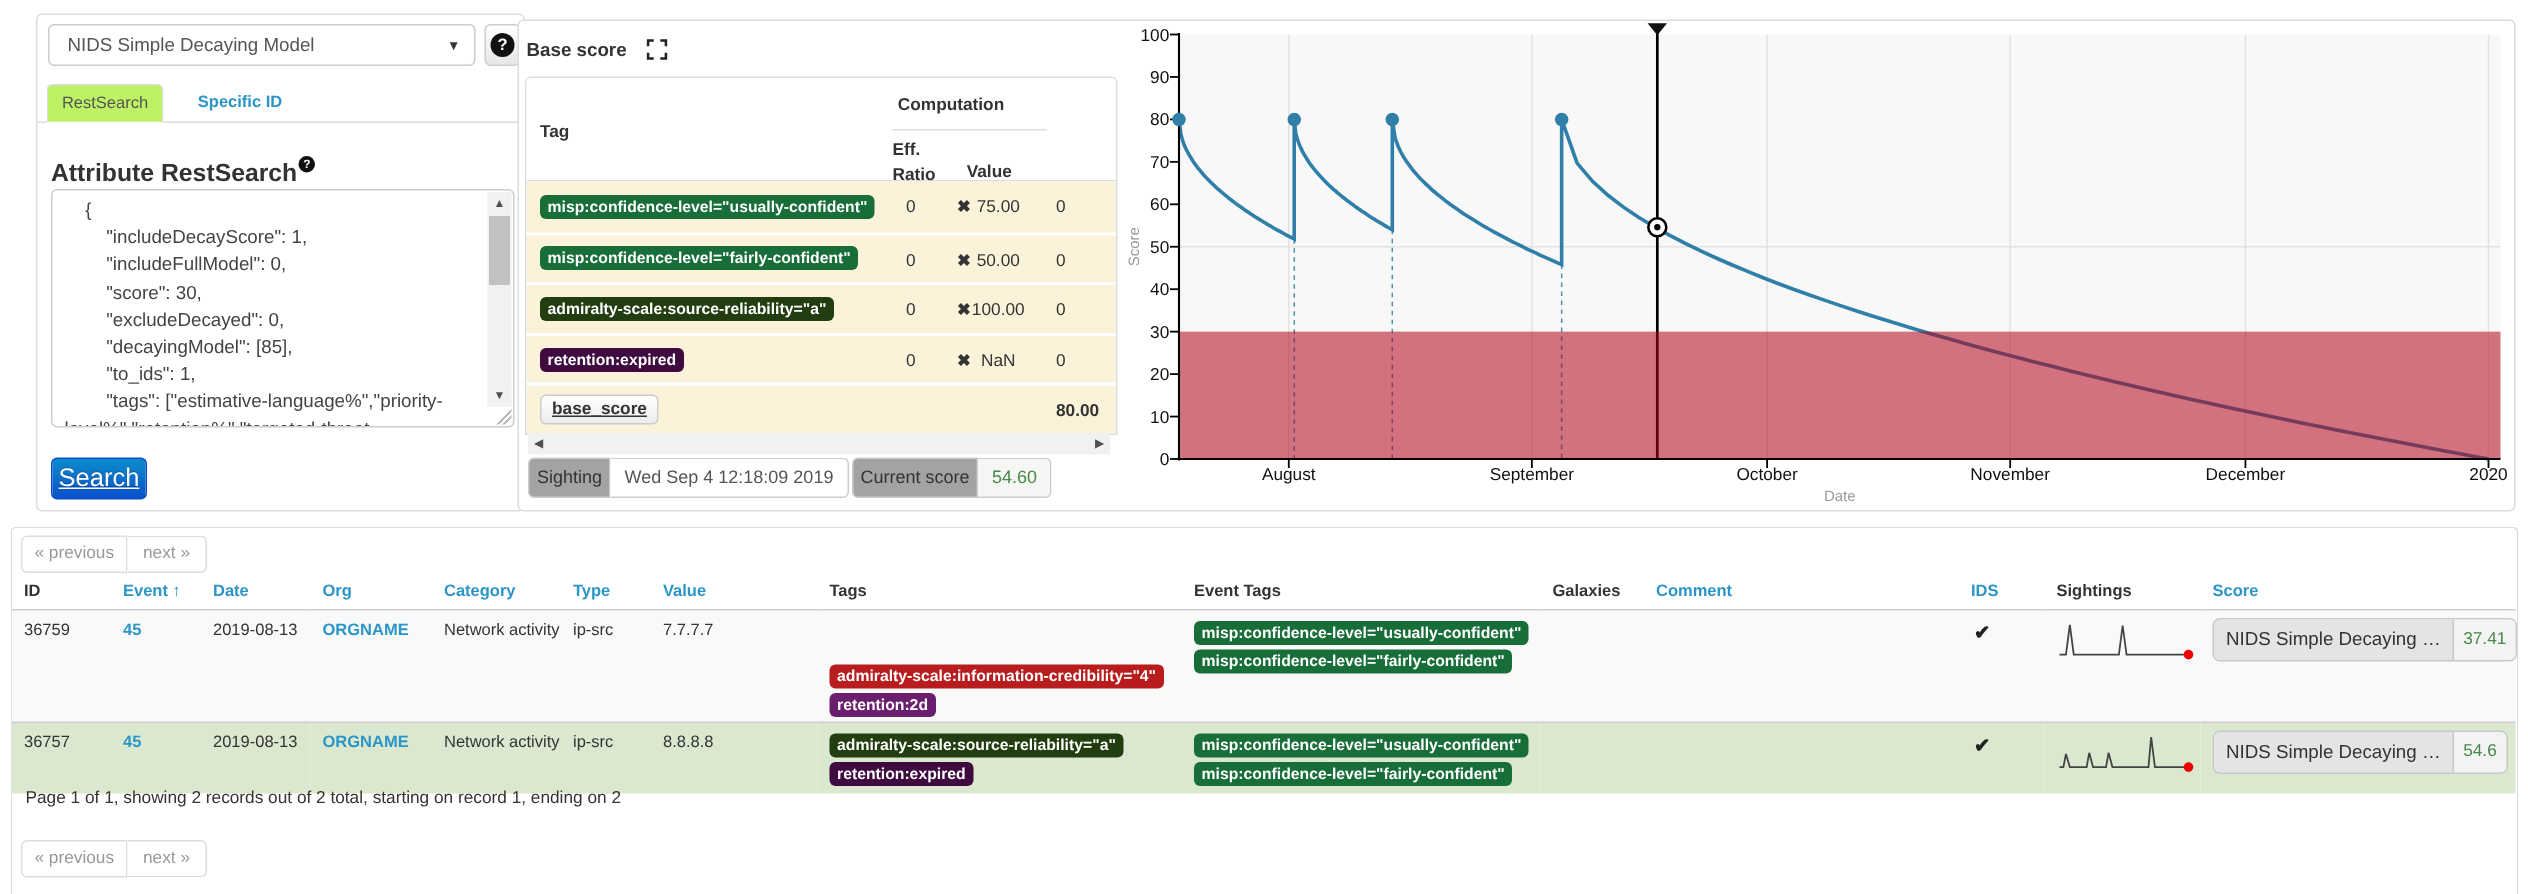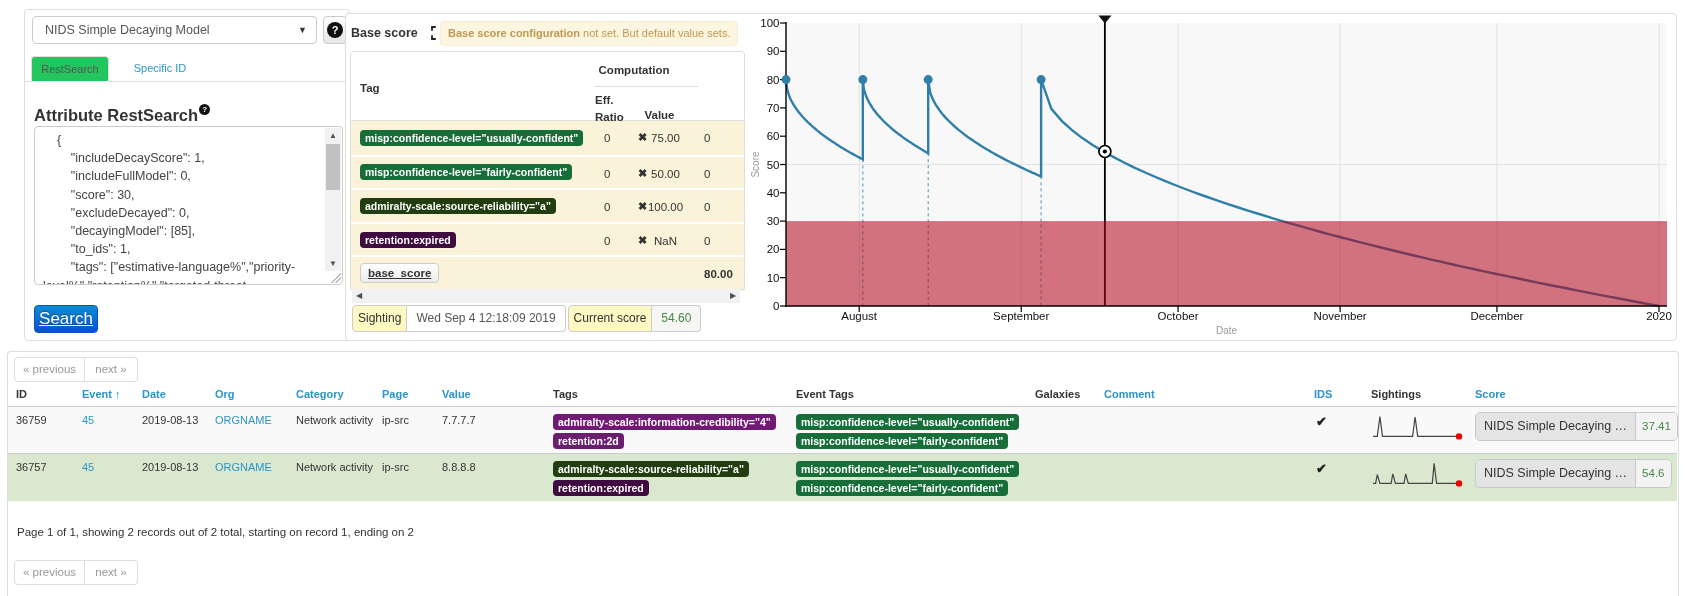--- a/index.html
+++ b/index.html
@@ -14,26 +14,26 @@
     font-size:12.5px; line-height:26px; padding:0 12px; cursor:pointer; }
   .model-select .caret { position:absolute; right:9px; top:0; font-size:9px; color:#333; line-height:27px; }
   .help-btn { position:absolute; left:298px; top:6px; width:24px; height:28px;
     border:1px solid #ccc; border-radius:4px;
     background:linear-gradient(#ffffff,#e6e6e6); cursor:pointer;
     display:flex; align-items:center; justify-content:center; }
   .qmark { display:inline-block; width:16px; height:16px; border-radius:50%; background:#111;
     color:#fff; font-size:11px; font-weight:bold; text-align:center; line-height:16px; }
   .qmark.small { width:11px; height:11px; font-size:8px; line-height:11px; }
   .tabbar-line { position:absolute; left:0; right:0; top:71px; border-top:1px solid #ddd; }
-  .tab-active { position:absolute; left:6px; top:46px; width:78px; height:26px; background:#22c55e;
+  .tab-active { position:absolute; left:6px; top:46px; width:78px; height:26px; background:#bef264;
     border:1px solid #ddd; border-bottom:1px solid #fff; border-radius:4px 4px 0 0;
     font-size:11px; color:#555; text-align:center; line-height:25px; z-index:2; }
   .tab-link { position:absolute; left:96px; top:46px; width:78px; height:26px;
     font-size:11px; text-align:center; line-height:25px; cursor:pointer; }
-  a.bluelink, .bluelink { color:#2b95c8; text-decoration:none; cursor:pointer; }
+  a.bluelink, .bluelink { color:#2b95c8; text-decoration:none; cursor:pointer;font-weight:bold; }
   .rest-heading { position:absolute; left:9px; top:92px; font-size:16.5px; font-weight:bold; color:#333; }
   .rest-heading sup { position:relative; top:-2px; left:1px; }
   .fake-textarea { position:absolute; left:9px; top:116px; width:309px; height:159px;
     border:1px solid #ccc; border-radius:4px; background:#fff; overflow:hidden; cursor:text; }
   .fake-textarea pre { font-family:"Liberation Sans", sans-serif; font-size:12.5px; line-height:18.2px;
     color:#444; white-space:pre; padding:4px 0 0 8px; }
   .v-scrollbar { position:absolute; top:1px; right:1px; width:16px; height:143px; background:#f1f1f1; }
   .v-scrollbar .btn-up, .v-scrollbar .btn-down { position:absolute; left:0; width:16px; height:15px;
     color:#505050; font-size:8px; text-align:center; line-height:15px; background:#f1f1f1; cursor:pointer; }
   .v-scrollbar .btn-up { top:0; }
@@ -74,21 +74,21 @@
   .bs-row .c-result { position:absolute; left:353px; top:11px; }
   .bs-row .c-result.bold { font-weight:bold; }
   .pill-btn { display:inline-block; background:linear-gradient(#ffffff,#ececec); border:1px solid #ccc;
     border-radius:4px; font-size:11.5px; font-weight:bold; color:#333; padding:3px 7px; cursor:pointer;text-decoration:underline; }
   .h-scrollbar { position:absolute; left:6px; top:275px; width:388px; height:14px; background:#f1f1f1; }
   .h-scrollbar .btn-l, .h-scrollbar .btn-r { position:absolute; top:0; width:14px; height:14px;
     font-size:8px; color:#505050; text-align:center; line-height:14px; cursor:pointer; }
   .h-scrollbar .btn-l { left:0; }
   .h-scrollbar .btn-r { right:0; }
   .sight-row { position:absolute; left:6px; top:291px; height:27px; display:flex; font-size:12px; }
-  .addon { background:#fef9c3; border:1px solid #ccc; border-radius:4px 0 0 4px; padding:0 5px;
+  .addon { background:#a3a3a3; border:1px solid #ccc; border-radius:4px 0 0 4px; padding:0 5px;
     line-height:25px; color:#333; white-space:nowrap; }
   .addon-val { background:#fff; border:1px solid #ccc; border-left:none; border-radius:0 4px 4px 0;
     padding:0 9px; line-height:25px; color:#555; white-space:nowrap; }
   .addon-val.green { color:#468847; background:#f6f6f4; }
   .gap20 { width:2px; }
   #decay-chart { position:absolute; left:400px; top:0; }
 
   
   #bottom-panel { left:7px; top:351px; width:1672px; height:260px; border-radius:4px 4px 0 0; border-bottom:none; }
   .pager { position:absolute; display:inline-flex; }
@@ -148,23 +148,20 @@
     <div class="resize-grip"></div>
   </div>
   <button class="search-btn">Search</button>
 </div>
 
 <div class="panel" id="right-panel">
   <div class="bs-title">Base score</div>
   <svg class="expand-icon" viewBox="0 0 14 14">
     <path d="M1 4.8 V1 H4.8 M9.2 1 H13 V4.8 M13 9.2 V13 H9.2 M4.8 13 H1 V9.2" fill="none" stroke="#222" stroke-width="1.8"></path>
   </svg>
-  <div class="bs-warning">
-    <b>Base score configuration</b><span> not set. But default value sets.</span>
-  </div>
   <div class="bs-table">
     <div class="bs-head">
       <div class="h-tag">Tag</div>
       <div class="h-comp">Computation</div>
       <div class="h-compline"></div>
       <div class="h-ratio">Eff. Ratio</div>
       <div class="h-value">Value</div>
       <div class="h-result">Result</div>
     </div>
     <div id="bs-rows">
@@ -308,42 +305,42 @@
         <col style="width: 104px;">
         <col style="width: 210px;">
       </colgroup>
     <thead>
         <tr id="results-head">
           <th>ID</th>
           <th class="link">Event ↑</th>
           <th class="link">Date</th>
           <th class="link">Org</th>
           <th class="link">Category</th>
-          <th class="link">Page</th>
+          <th class="link">Type</th>
           <th class="link">Value</th>
           <th>Tags</th>
           <th>Event Tags</th>
           <th>Galaxies</th>
           <th class="link">Comment</th>
           <th class="link">IDS</th>
           <th>Sightings</th>
           <th class="link">Score</th>
         </tr>
       </thead>
     <tbody id="results-body">
         <tr class="row-normal">
           <td>36759</td>
           <td><a class="bluelink">45</a></td>
           <td>2019-08-13</td>
           <td><a class="bluelink">ORGNAME</a></td>
           <td>Network activity</td>
           <td>ip-src</td>
           <td>7.7.7.7</td>
           <td>
-            <div><span class="tag-badge" style="background: #701a75;">admiralty-scale:information-credibility="4"</span></div>
+            <div><span class="tag-badge" style="background: #b91c1c; margin-top: 29px;">admiralty-scale:information-credibility="4"</span></div>
             <div><span class="tag-badge" style="background: rgb(106, 31, 110);">retention:2d</span></div>
           </td>
           <td>
             <div><span class="tag-badge" style="background: rgb(24, 110, 57);">misp:confidence-level="usually-confident"</span></div>
             <div><span class="tag-badge" style="background: rgb(24, 110, 57);">misp:confidence-level="fairly-confident"</span></div>
           </td>
           <td></td>
           <td></td>
           <td><span class="check">✔</span></td>
           <td><svg width="92" height="28">

